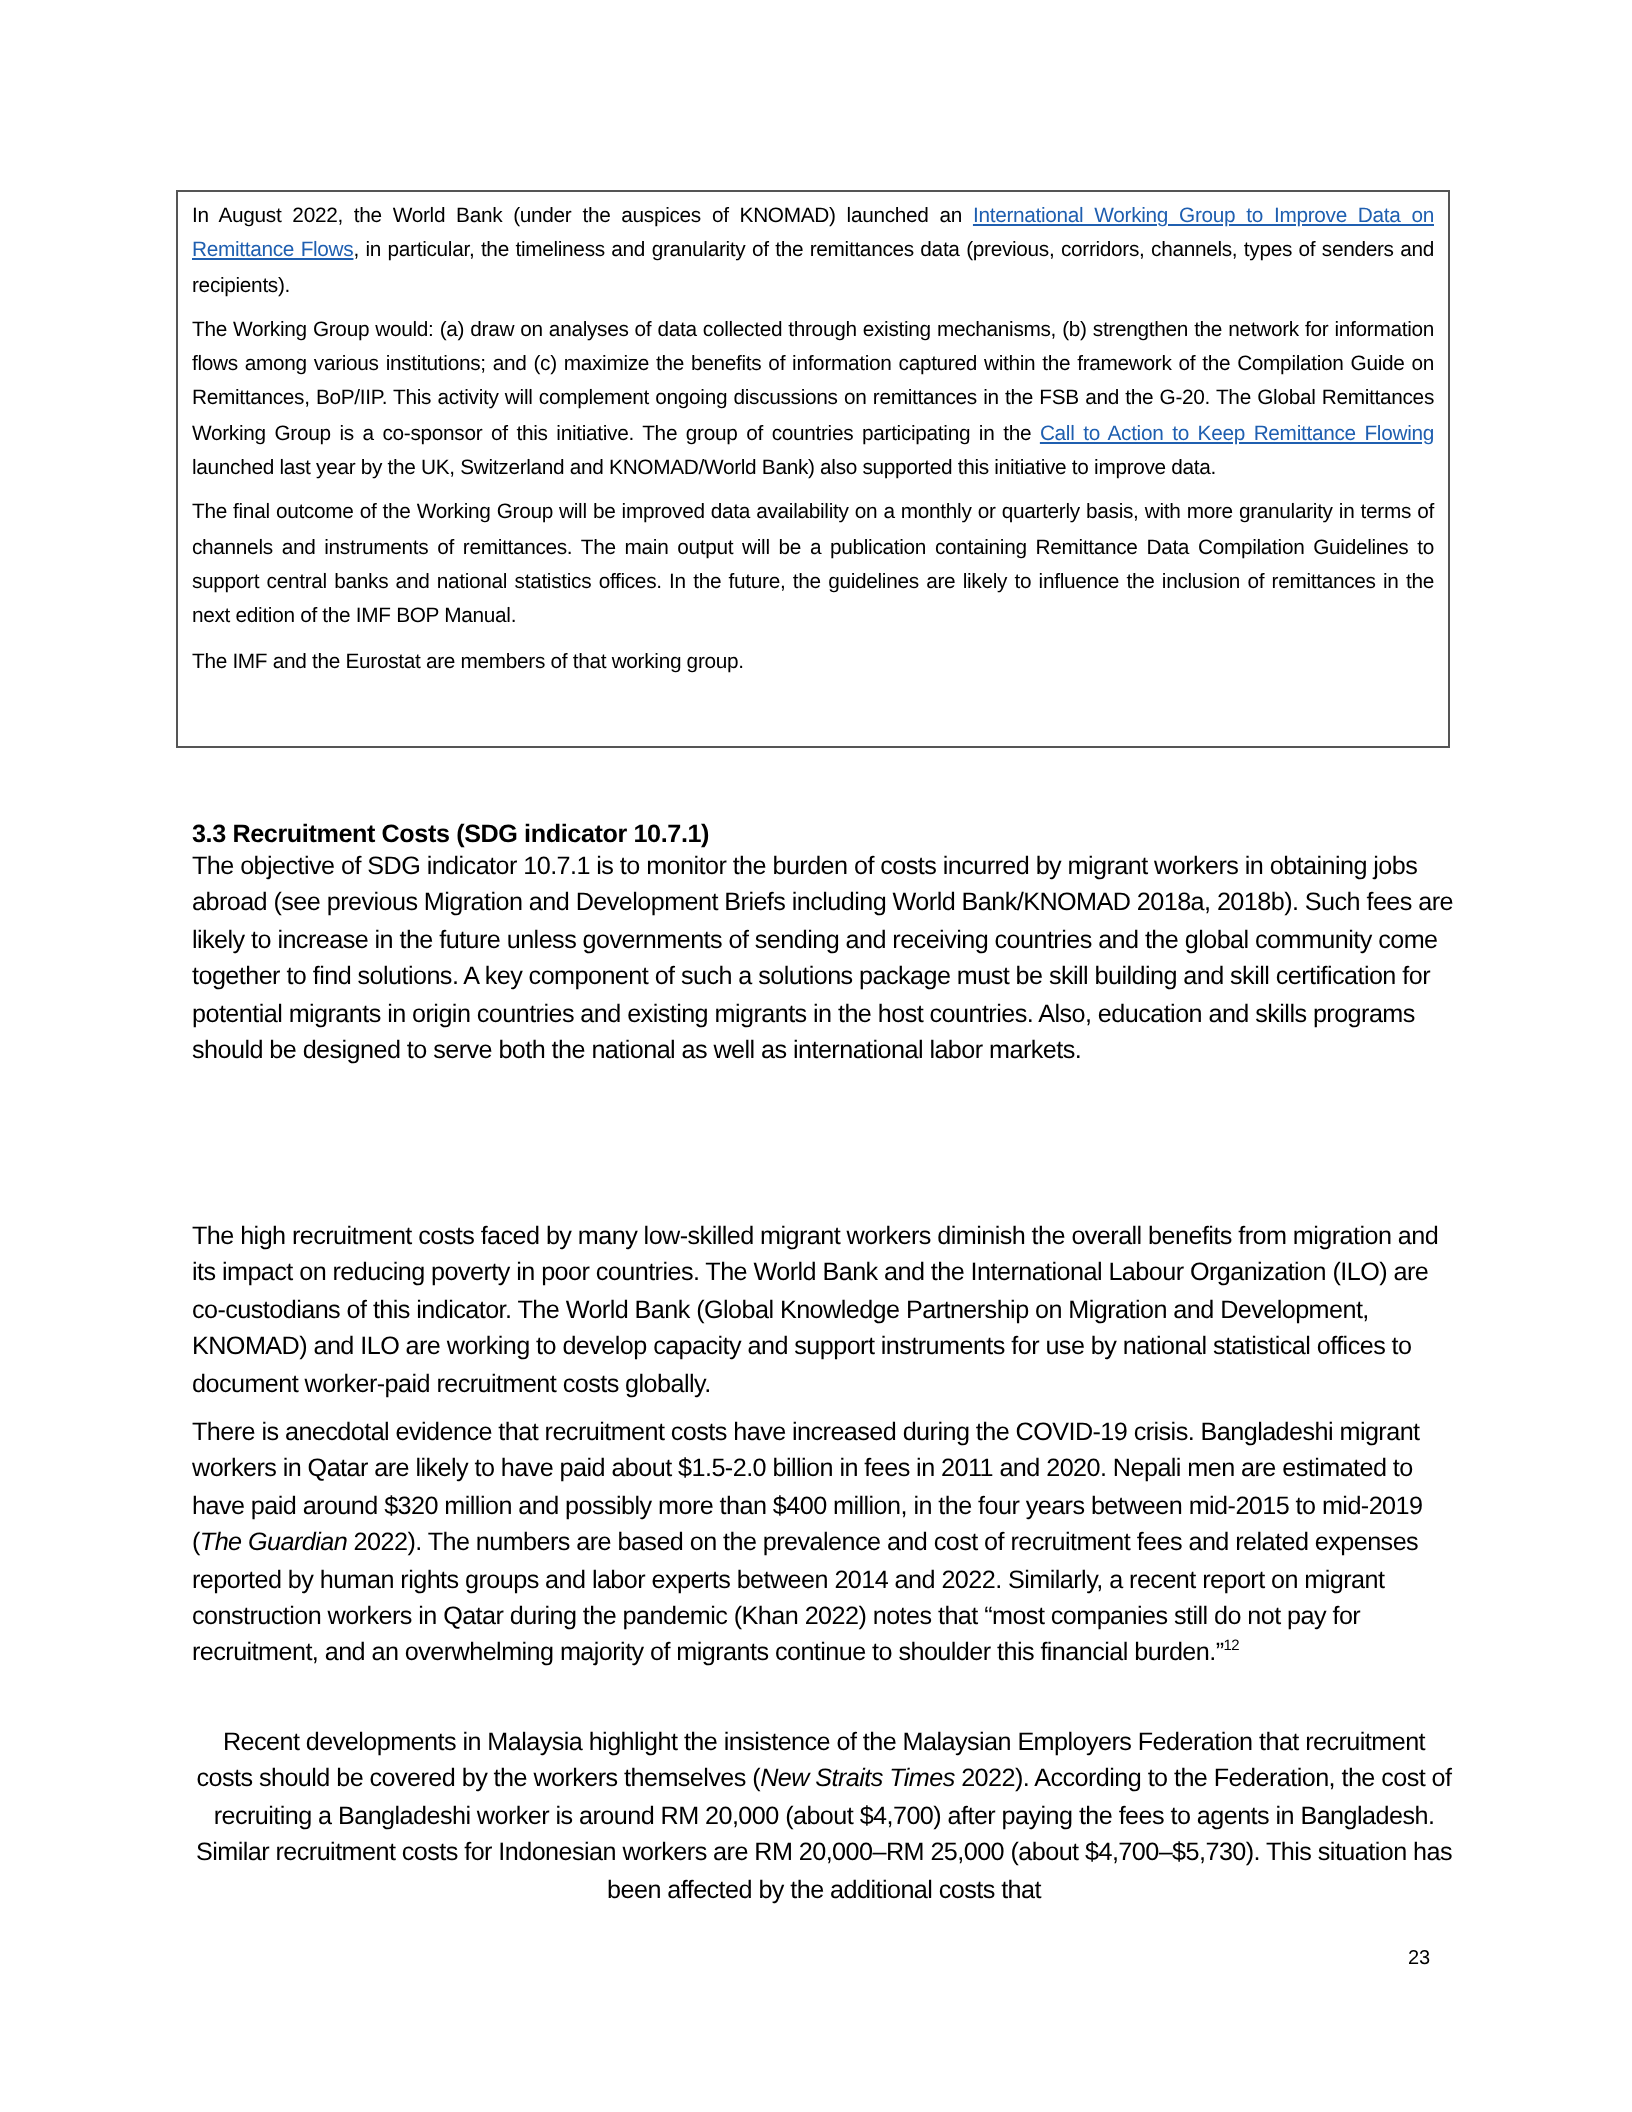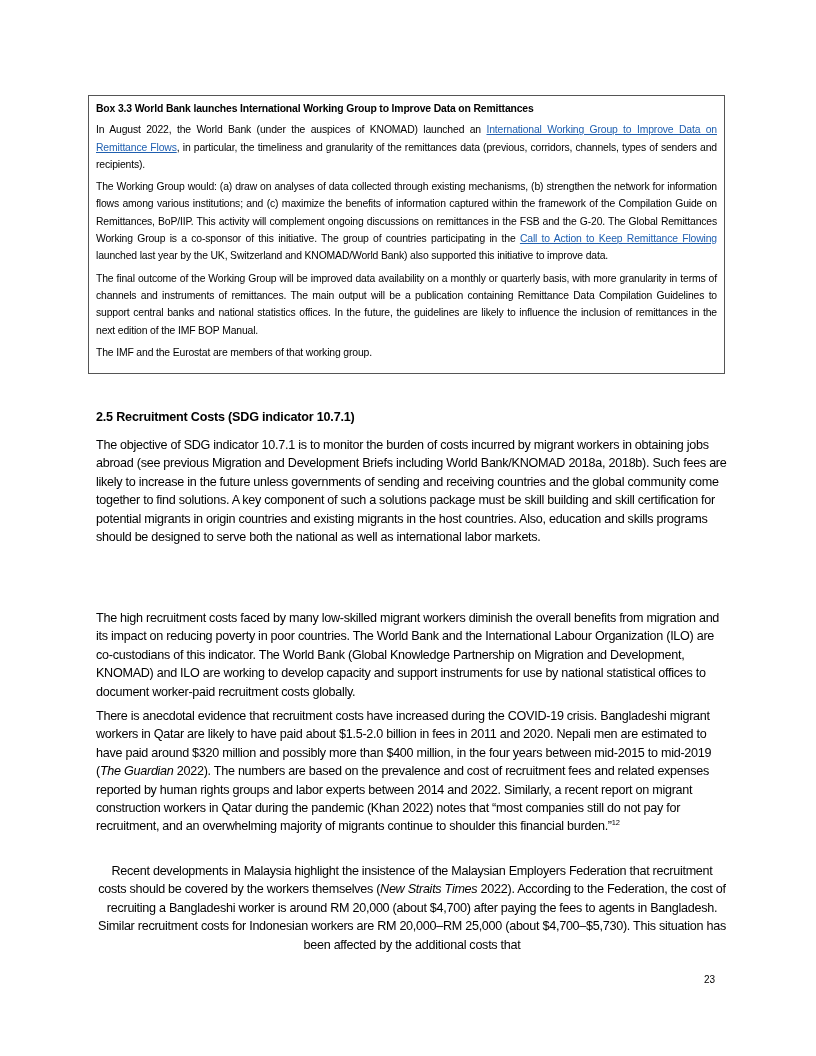--- a/index.html
+++ b/index.html
@@ -12,38 +12,37 @@
   }
   .box-title { font-weight: bold; margin: 0 0 4px 0; }
   .box p { margin: 0 0 5px 0; text-align: justify; }
   a.link { color: #1f5fb0; text-decoration: underline; }
   .section-head {
     position: absolute; left: 96px; top: 410px; font-weight: bold; font-size: 12.6px; letter-spacing: -0.2px;
   }
   .para {
     position: absolute; left: 96px; width: 632px; font-size: 12.6px; line-height: 18.4px; letter-spacing: -0.28px; margin: 0;
   }
-  .p1 { top: 436px; }
+  .p1 { top: 424px; }
   .p2 { top: 609px; }
   .p3 { top: 707px; }
   .p4 { top: 862px; text-align: center; }
   sup { font-size: 7.5px; line-height: 0; vertical-align: super; }
   .page-num { position: absolute; left: 704px; top: 974px; font-size: 10px; }
 </style>
 </head>
 <body>
 
 <div class="box">
-  <div class="box-title">Box 3.3 World Bank launches International Working Group to Improve Data on Remittances</div>
   <p><span>In August 2022, the World Bank (under the auspices of KNOMAD) launched an </span><a class="link">International Working Group to Improve Data on Remittance Flows</a><span>, in particular, the timeliness and granularity of the remittances data (previous, corridors, channels, types of senders and recipients).</span></p>
   <p><span>The Working Group would: (a) draw on analyses of data collected through existing mechanisms, (b) strengthen the network for information flows among various institutions; and (c) maximize the benefits of information captured within the framework of the Compilation Guide on Remittances, BoP/IIP. This activity will complement ongoing discussions on remittances in the FSB and the G-20. The Global Remittances Working Group is a co-sponsor of this initiative. The group of countries participating in the </span><a class="link">Call to Action to Keep Remittance Flowing</a><span> launched last year by the UK, Switzerland and KNOMAD/World Bank) also supported this initiative to improve data.</span></p>
   <p>The final outcome of the Working Group will be improved data availability on a monthly or quarterly basis, with more granularity in terms of channels and instruments of remittances. The main output will be a publication containing Remittance Data Compilation Guidelines to support central banks and national statistics offices. In the future, the guidelines are likely to influence the inclusion of remittances in the next edition of the IMF BOP Manual.</p>
   <p>The IMF and the Eurostat are members of that working group.</p>
 </div>
 
-<div class="section-head">2.5 Recruitment Costs (SDG indicator 10.7.1)</div>
+<div class="section-head">3.3 Recruitment Costs (SDG indicator 10.7.1)</div>
 
 <p class="para p1">The objective of SDG indicator 10.7.1 is to monitor the burden of costs incurred by migrant workers in obtaining jobs abroad (see previous Migration and Development Briefs including World Bank/KNOMAD 2018a, 2018b). Such fees are likely to increase in the future unless governments of sending and receiving countries and the global community come together to find solutions. A key component of such a solutions package must be skill building and skill certification for potential migrants in origin countries and existing migrants in the host countries. Also, education and skills programs should be designed to serve both the national as well as international labor markets.</p>
 <p class="para p2">The high recruitment costs faced by many low-skilled migrant workers diminish the overall benefits from migration and its impact on reducing poverty in poor countries. The World Bank and the International Labour Organization (ILO) are co-custodians of this indicator. The World Bank (Global Knowledge Partnership on Migration and Development, KNOMAD) and ILO are working to develop capacity and support instruments for use by national statistical offices to document worker-paid recruitment costs globally.</p>
 <p class="para p3"><span>There is anecdotal evidence that recruitment costs have increased during the COVID-19 crisis. Bangladeshi migrant workers in Qatar are likely to have paid about $1.5-2.0 billion in fees in 2011 and 2020. Nepali men are estimated to have paid around $320 million and possibly more than $400 million, in the four years between mid-2015 to mid-2019 (</span><i>The Guardian</i><span> 2022). The numbers are based on the prevalence and cost of recruitment fees and related expenses reported by human rights groups and labor experts between 2014 and 2022. Similarly, a recent report on migrant construction workers in Qatar during the pandemic (Khan 2022) notes that “most companies still do not pay for recruitment, and an overwhelming majority of migrants continue to shoulder this financial burden.”</span><sup>12</sup></p>
 <p class="para p4"><span>Recent developments in Malaysia highlight the insistence of the Malaysian Employers Federation that recruitment costs should be covered by the workers themselves (</span><i>New Straits Times</i><span> 2022). According to the Federation, the cost of recruiting a Bangladeshi worker is around RM 20,000 (about $4,700) after paying the fees to agents in Bangladesh. Similar recruitment costs for Indonesian workers are RM 20,000–RM 25,000 (about $4,700–$5,730). This situation has been affected by the additional costs that</span></p>
 
 <div class="page-num">23</div>
 
 </body></html>

